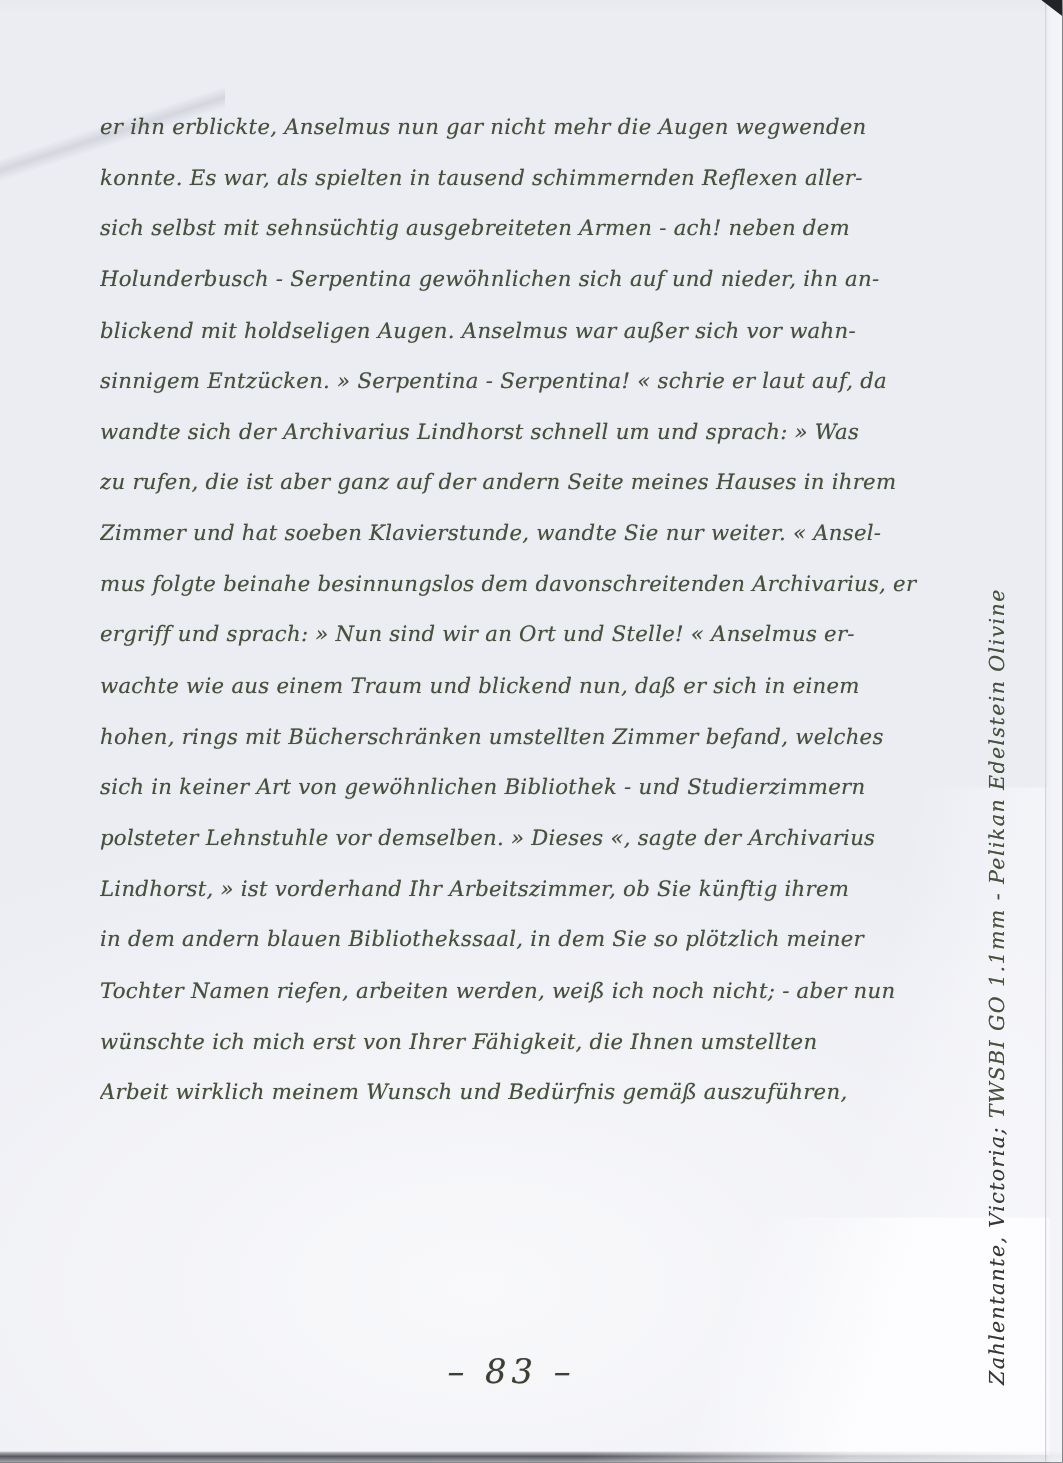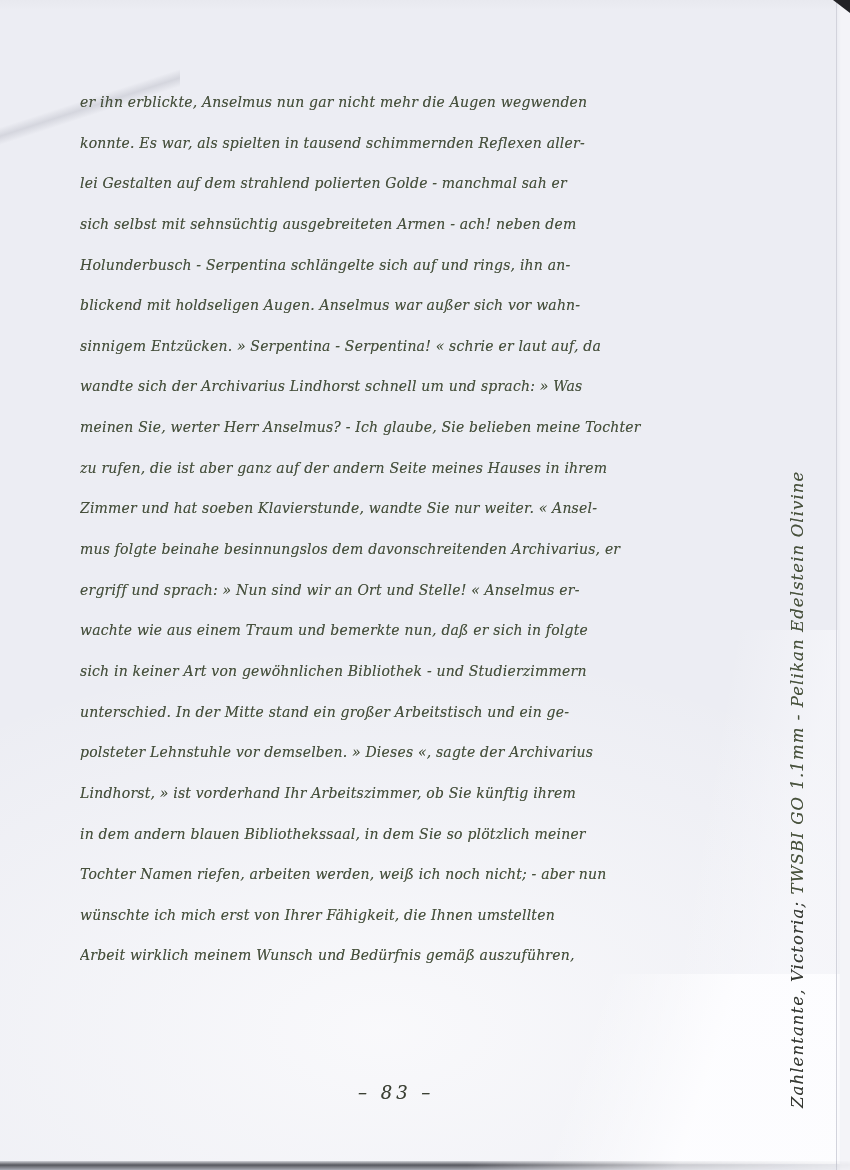--- a/index.html
+++ b/index.html
@@ -68,41 +68,41 @@
 
   
   .text-block {
     position: absolute;
     left: 80px;
     top: 82px;
     width: 684px;
     color: #46503c;
     font-family: "DejaVu Serif", serif;
     font-style: italic;
-    font-size: 14px;
+    font-size: 17px;
     letter-spacing: 0.2px;
     text-shadow: 0 0 0.6px rgba(70,80,60,0.55);
   }
   .hand-line {
     height: 40.65px;
     line-height: 40.65px;
     overflow: hidden;
     text-align: justify;
     text-align-last: justify;
     white-space: nowrap;
   }
   .hand-line::after { content: ""; display: inline-block; width: 100%; }
 
   .page-number {
     position: absolute;
     left: 358px;
     top: 1082px;
     font-family: "DejaVu Serif", serif;
     font-style: italic;
-    font-size: 18px;
+    font-size: 27px;
     letter-spacing: 4px;
     color: #3b4034;
     text-shadow: 0 0 0.6px rgba(59,64,52,0.5);
   }
 
   
   .margin-note {
     position: absolute;
     left: 788px;
     top: 1108px;
@@ -128,34 +128,32 @@
   <div class="crease-top-left"></div>
   <div class="fold-mid-right"></div>
   <div class="fold-bottom-right"></div>
   <div class="paper-right-edge"></div>
   <div class="scan-corner-shadow"></div>
   <div class="scanner-bottom-edge"></div>
 
   <div class="text-block">
       <div class="hand-line">er ihn erblickte, Anselmus nun gar nicht mehr die Augen wegwenden</div>
       <div class="hand-line">konnte. Es war, als spielten in tausend schimmernden Reflexen aller-</div>
-      <div class="hand-line">lei Gestalten auf dem strahlend polierten Golde - manchmal sah er</div>
       <div class="hand-line">sich selbst mit sehnsüchtig ausgebreiteten Armen - ach! neben dem</div>
-      <div class="hand-line">Holunderbusch - Serpentina schlängelte sich auf und rings, ihn an-</div>
+      <div class="hand-line">Holunderbusch - Serpentina gewöhnlichen sich auf und nieder, ihn an-</div>
       <div class="hand-line">blickend mit holdseligen Augen. Anselmus war außer sich vor wahn-</div>
       <div class="hand-line">sinnigem Entzücken. » Serpentina - Serpentina! « schrie er laut auf, da</div>
       <div class="hand-line">wandte sich der Archivarius Lindhorst schnell um und sprach: » Was</div>
-      <div class="hand-line">meinen Sie, werter Herr Anselmus? - Ich glaube, Sie belieben meine Tochter</div>
       <div class="hand-line">zu rufen, die ist aber ganz auf der andern Seite meines Hauses in ihrem</div>
       <div class="hand-line">Zimmer und hat soeben Klavierstunde, wandte Sie nur weiter. « Ansel-</div>
       <div class="hand-line">mus folgte beinahe besinnungslos dem davonschreitenden Archivarius, er</div>
       <div class="hand-line">ergriff und sprach: » Nun sind wir an Ort und Stelle! « Anselmus er-</div>
-      <div class="hand-line">wachte wie aus einem Traum und bemerkte nun, daß er sich in folgte</div>
+      <div class="hand-line">wachte wie aus einem Traum und blickend nun, daß er sich in einem</div>
+      <div class="hand-line">hohen, rings mit Bücherschränken umstellten Zimmer befand, welches</div>
       <div class="hand-line">sich in keiner Art von gewöhnlichen Bibliothek - und Studierzimmern</div>
-      <div class="hand-line">unterschied. In der Mitte stand ein großer Arbeitstisch und ein ge-</div>
       <div class="hand-line">polsteter Lehnstuhle vor demselben. » Dieses «, sagte der Archivarius</div>
       <div class="hand-line">Lindhorst, » ist vorderhand Ihr Arbeitszimmer, ob Sie künftig ihrem</div>
       <div class="hand-line">in dem andern blauen Bibliothekssaal, in dem Sie so plötzlich meiner</div>
       <div class="hand-line">Tochter Namen riefen, arbeiten werden, weiß ich noch nicht; - aber nun</div>
       <div class="hand-line">wünschte ich mich erst von Ihrer Fähigkeit, die Ihnen umstellten</div>
       <div class="hand-line">Arbeit wirklich meinem Wunsch und Bedürfnis gemäß auszuführen,</div>
     </div>
 
   <div class="page-number">– 83 –</div>
 

